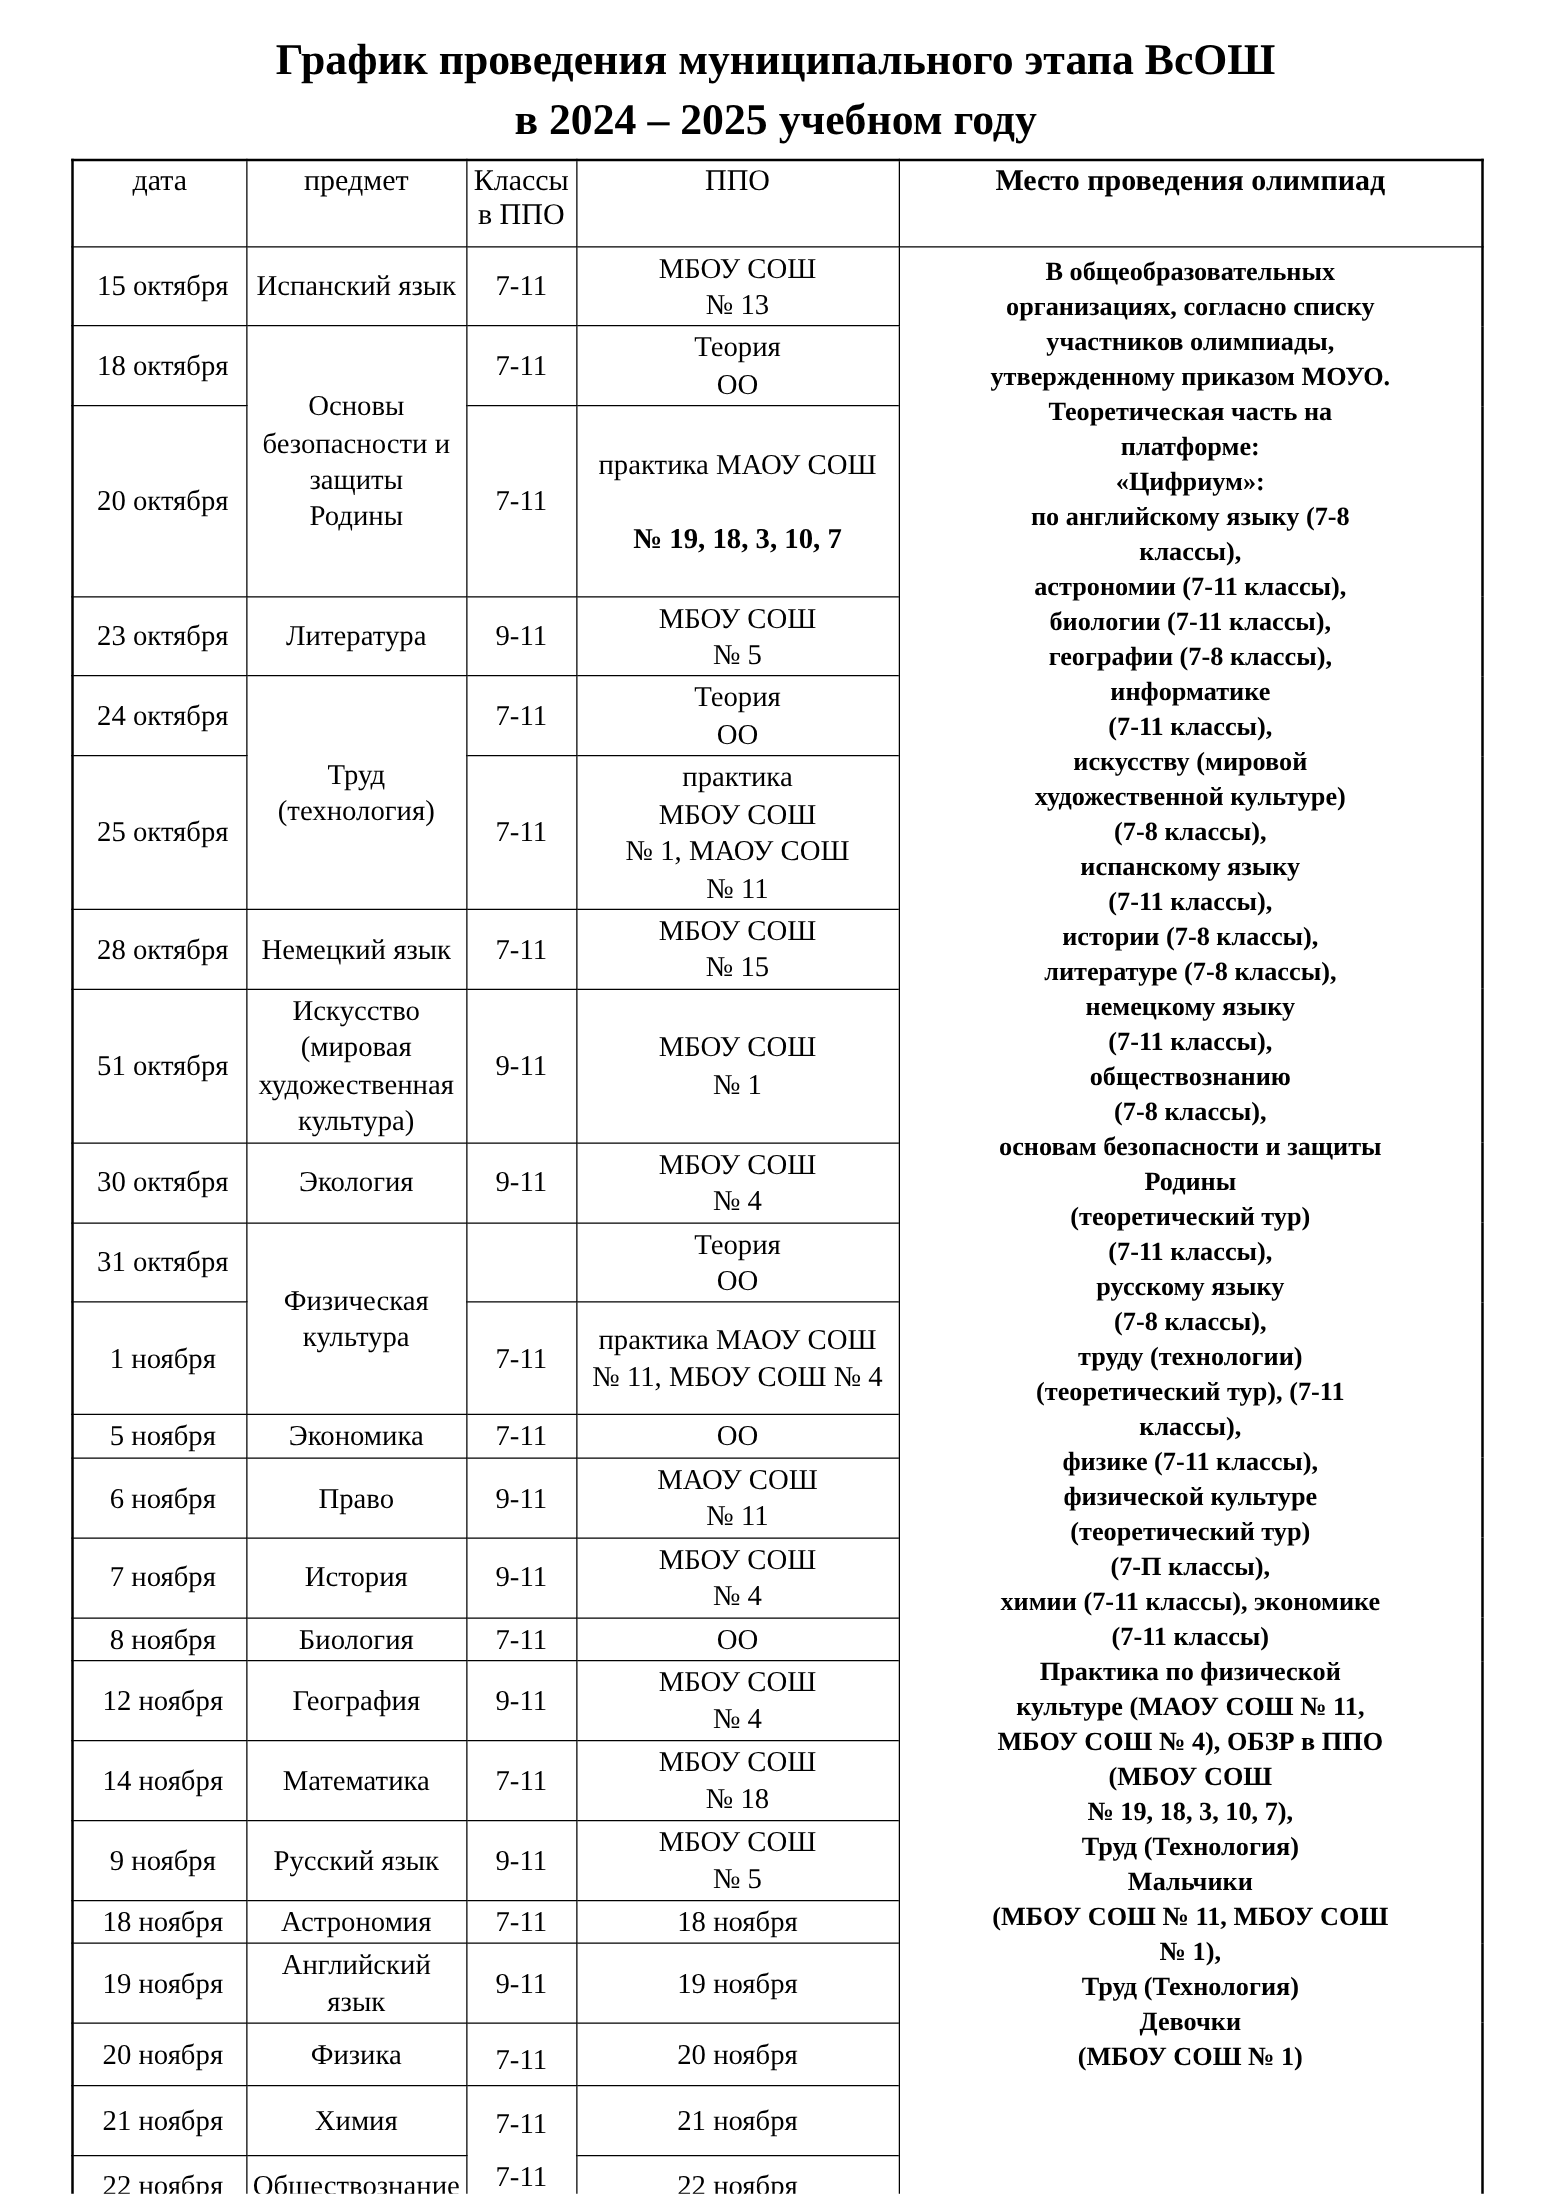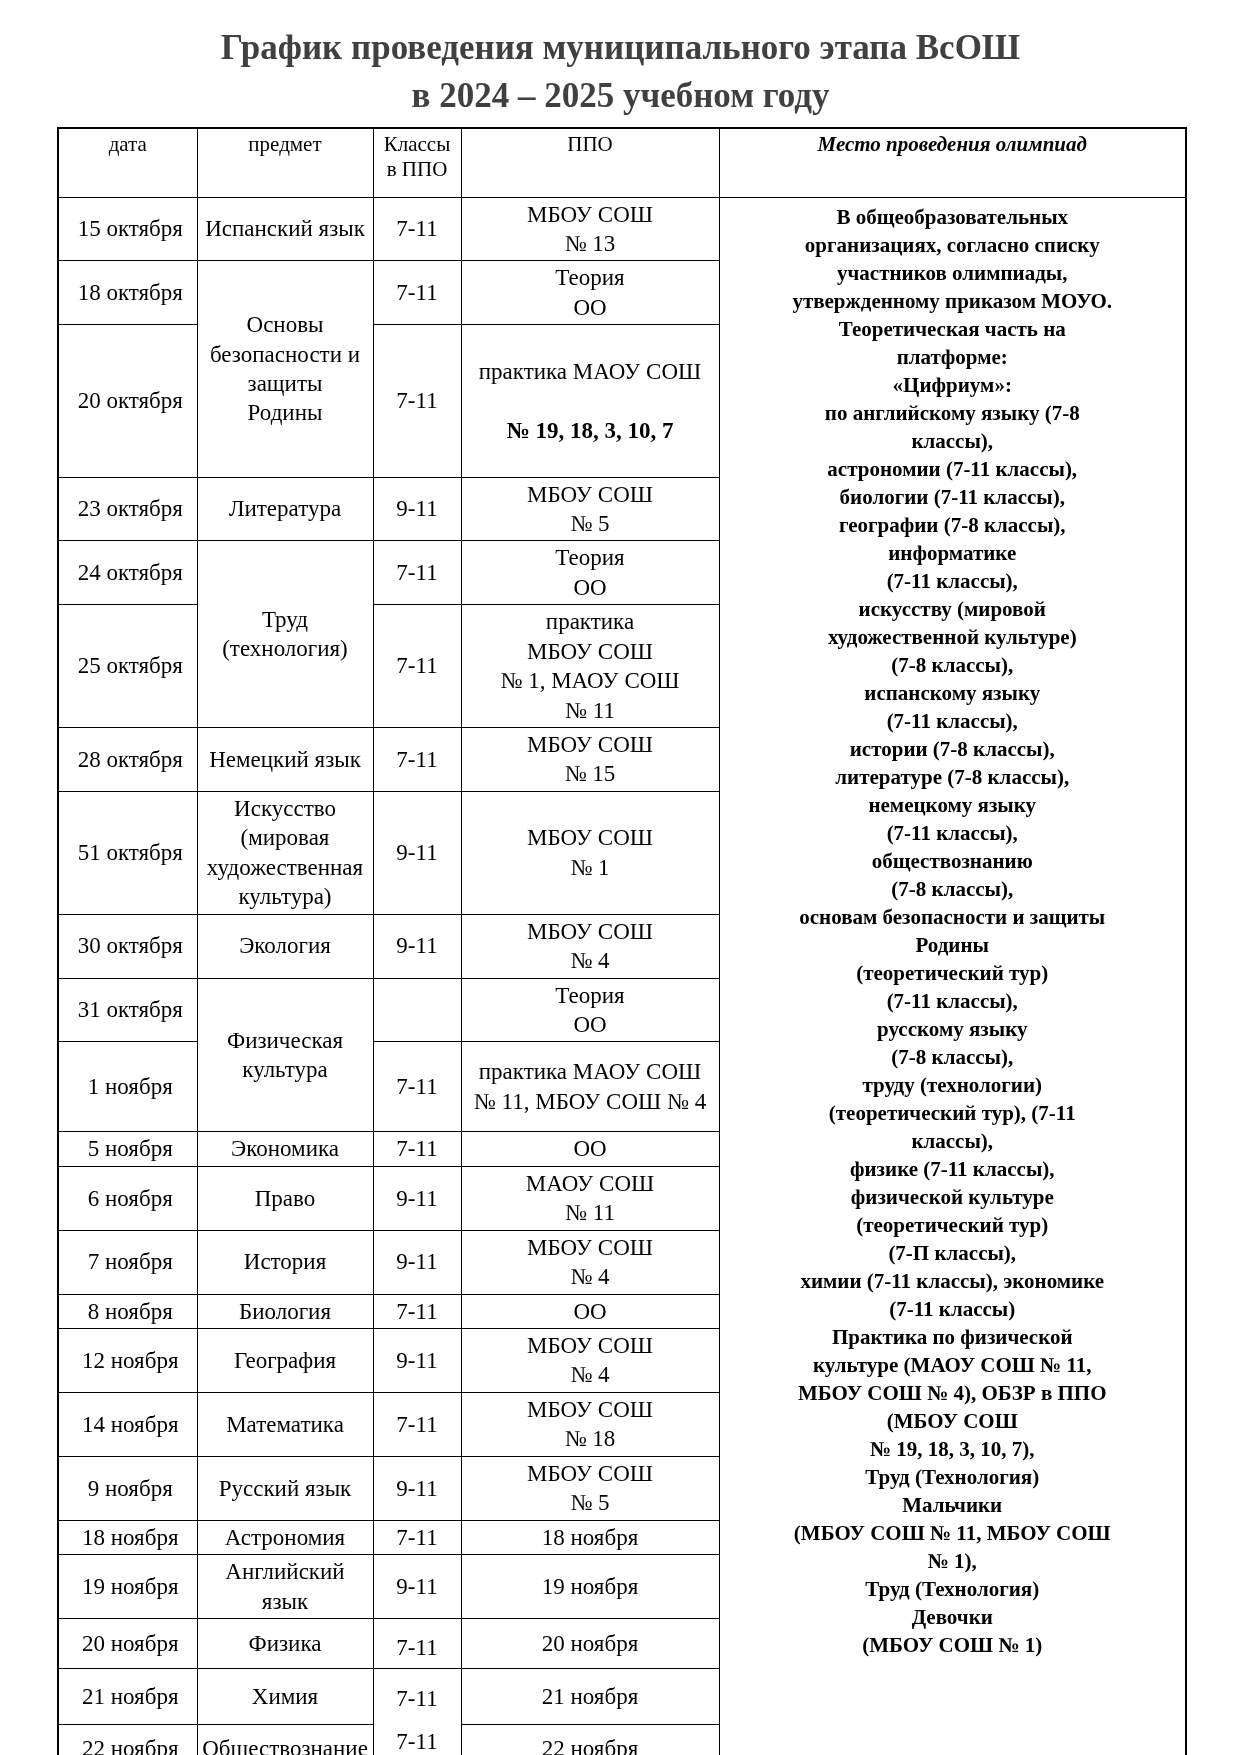--- a/index.html
+++ b/index.html
@@ -24,27 +24,27 @@
     table-layout:fixed;
     border:2px solid #000;
   }
   .schedule th, .schedule td {
     border:1px solid #000;
     white-space:pre-line;
     overflow:hidden;
   }
   .schedule th {
     font-weight:normal;
-    font-size:21px;
+    font-size:24px;
     text-align:center;
     vertical-align:top;
     height:64px;
     padding-top:3px;
   }
-  .schedule th.venue-h { font-weight:bold;font-style:italic; }
+  .schedule th.venue-h { font-weight:bold; }
   .schedule td {
     font-size:23px;
     text-align:center;
     vertical-align:middle;
     padding:2px 4px;
     line-height:1.28;
   }
   .schedule td.date {
     text-align:center;
     padding-left:9px;
@@ -58,21 +58,21 @@
     padding:5px 6px 4px 6px;
   }
   .schedule td .ppo-line { display:block; }
   .schedule td .bold-line { display:block; font-weight:bold; }
   .schedule td.classes-tall { line-height:1.9; }
   .schedule td.va-bottom { vertical-align:bottom; padding-bottom:6px; }
 </style>
 </head>
 <body>
 
-<div class="page-title" style="color: #404040;">График проведения муниципального этапа ВсОШ
+<div class="page-title" style="color: #000000;">График проведения муниципального этапа ВсОШ
 в 2024 – 2025 учебном году</div>
 
 <table class="schedule">
   <colgroup>
     <col style="width:139px">
       <col style="width:176px">
       <col style="width:88px">
       <col style="width:258px">
       <col style="width:467px">
   </colgroup>

